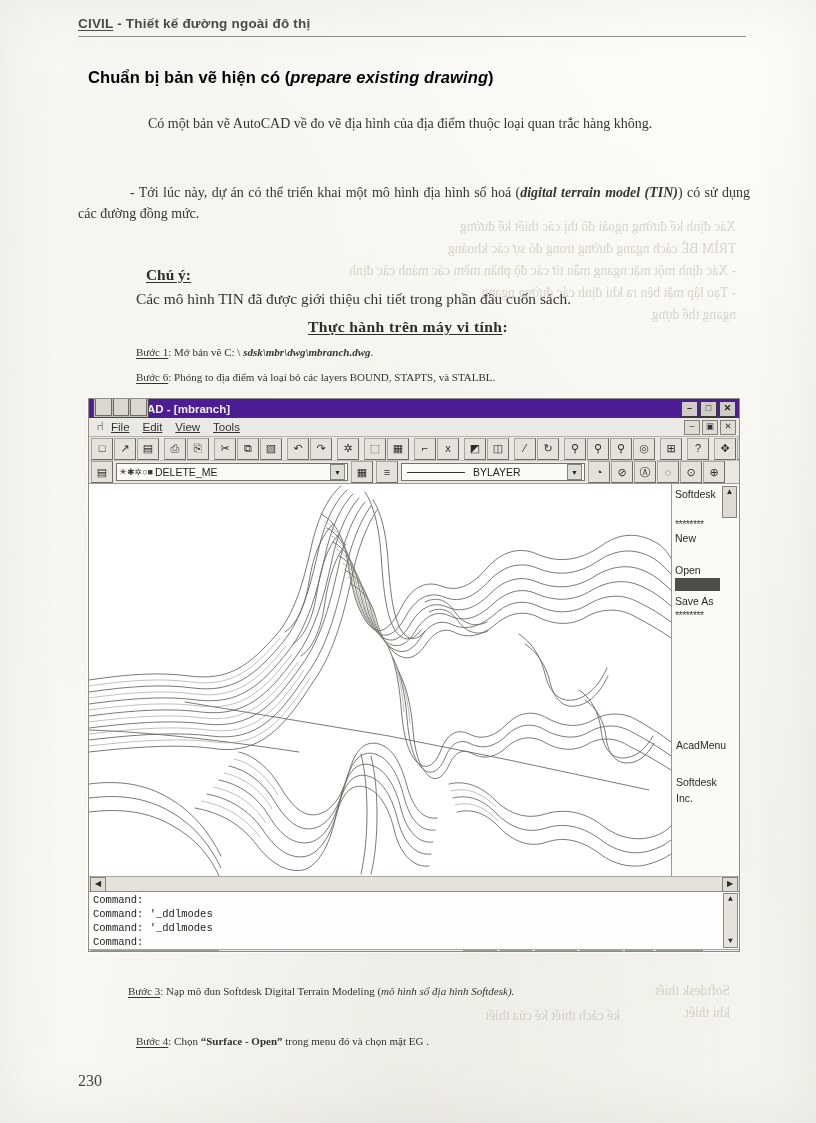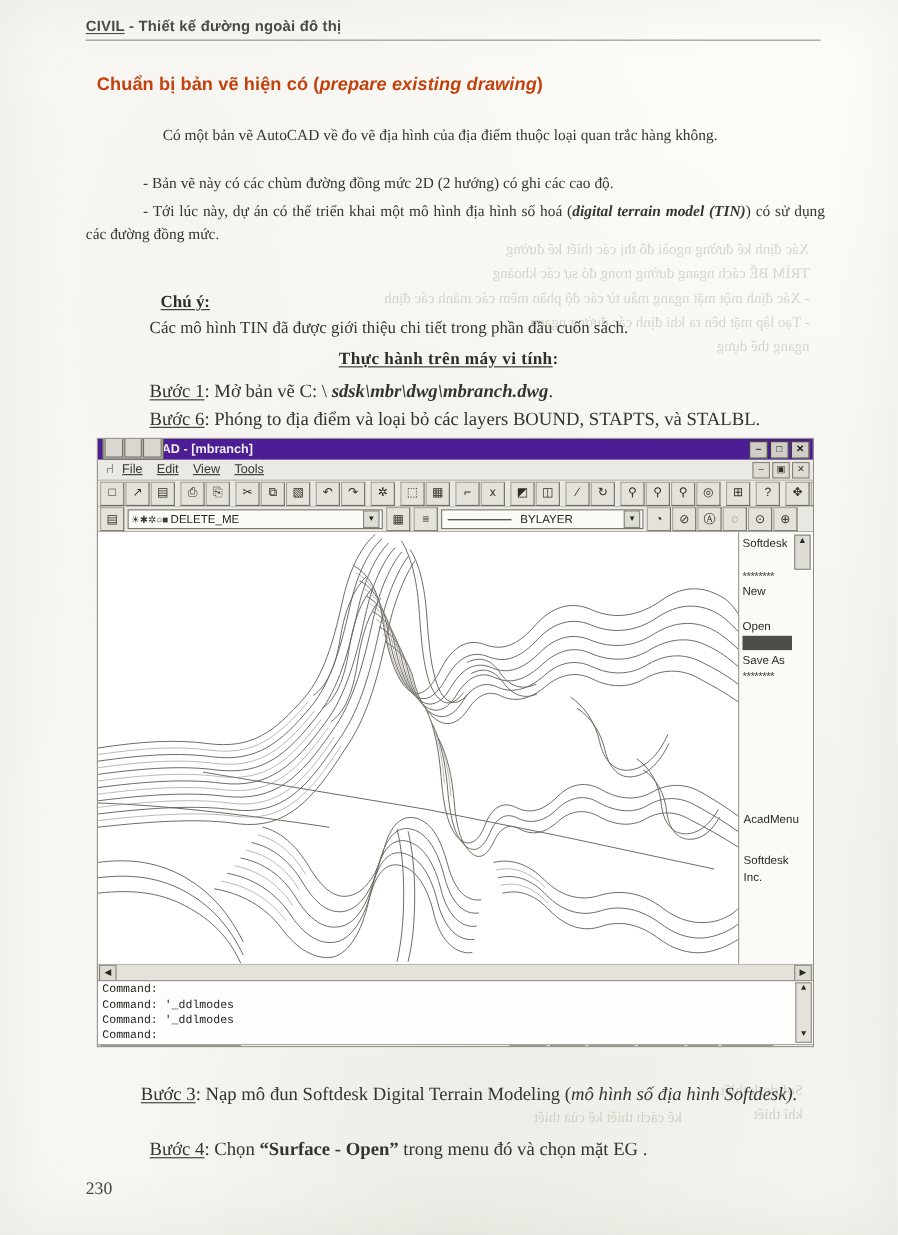--- a/index.html
+++ b/index.html
@@ -42,21 +42,21 @@
   }
   .rh-title .civ{ text-decoration:underline; text-underline-offset:2px;}
   .rh-rule{
     margin-top:5px;height:1.4px;background:#6c6a64;opacity:.75;
   }
 
   
   .h1{
     position:absolute;left:88px;top:68px;
     font-family:"Liberation Sans", sans-serif;
-    font-weight:bold;font-size:16.5px;color:#c2410c;
+    font-weight:bold;font-size:16.5px;color:#000000;
     white-space:nowrap;letter-spacing:.1px;
   }
   .h1 i{font-style:italic;}
 
   .body{
     position:absolute;color:#36342f;font-size:14px;line-height:1.52;
     text-align:justify;
   }
   .p1{left:78px;top:113px;width:672px;text-indent:70px;}
   .p2{left:78px;top:157px;width:672px;text-indent:52px;}
@@ -72,21 +72,21 @@
     position:absolute;left:136px;top:290px;width:600px;
     font-size:15.4px;color:#36342f;
   }
   .practice{
     position:absolute;left:0;top:318px;width:816px;text-align:center;
     font-size:15.6px;font-weight:bold;color:#2f2d29;letter-spacing:.4px;
   }
   .practice span{text-decoration:underline;text-underline-offset:2px;}
 
   .step{
-    position:absolute;font-size:17px;color:#35332e;
+    position:absolute;font-size:11px;color:#35332e;
   }
   .step u{text-underline-offset:2px;}
   .s1{left:136px;top:346px;}
   .s2{left:136px;top:371px;}
   .s3{left:70px;top:985px;width:672px;text-indent:58px;text-align:justify;}
   .s4{left:136px;top:1035px;}
 
   .pageno{
     position:absolute;left:78px;top:1072px;
     font-size:16px;color:#46443f;
@@ -281,21 +281,20 @@
 đường kết màu trong thiết kế
 rồi của các mô hình đã các mới
 sang và địa khai đọc tiến</div>
   <div class="ghost g4">Softdesk thiết
 khi thiết</div>
   <div class="ghost g5">kế cách thiết kế của thiết</div>
 
   <div class="h1"><span>Chuẩn bị bản vẽ hiện có (</span><i>prepare existing drawing</i><span>)</span></div>
 
   <div class="body p1">Có một bản vẽ AutoCAD về đo vẽ địa hình của địa điểm thuộc loại quan trắc hàng không.</div>
-  <div class="body p2">- Bản vẽ này có các chùm đường đồng mức 2D (2 hướng) có ghi các cao độ.</div>
   <div class="body p3"><span>- Tới lúc này, dự án có thể triển khai một mô hình địa hình số hoá (</span><i><b>digital terrain model (TIN)</b></i><span>) có sử dụng các đường đồng mức.</span></div>
 
   <div class="note-label">Chú ý:</div>
   <div class="note-text">Các mô hình TIN đã được giới thiệu chi tiết trong phần đầu cuốn sách.</div>
 
   <div class="practice"><span>Thực hành trên máy vi tính</span>:</div>
 
   <div class="step s1"><u>Bước 1</u><span>: Mở bản vẽ C: \ </span><i><b>sdsk\mbr\dwg\mbranch.dwg</b></i><span>.</span></div>
 
   <div class="step s2"><u>Bước 6</u><span>: Phóng to địa điểm và loại bỏ  các layers BOUND, STAPTS, và STALBL.</span></div>

